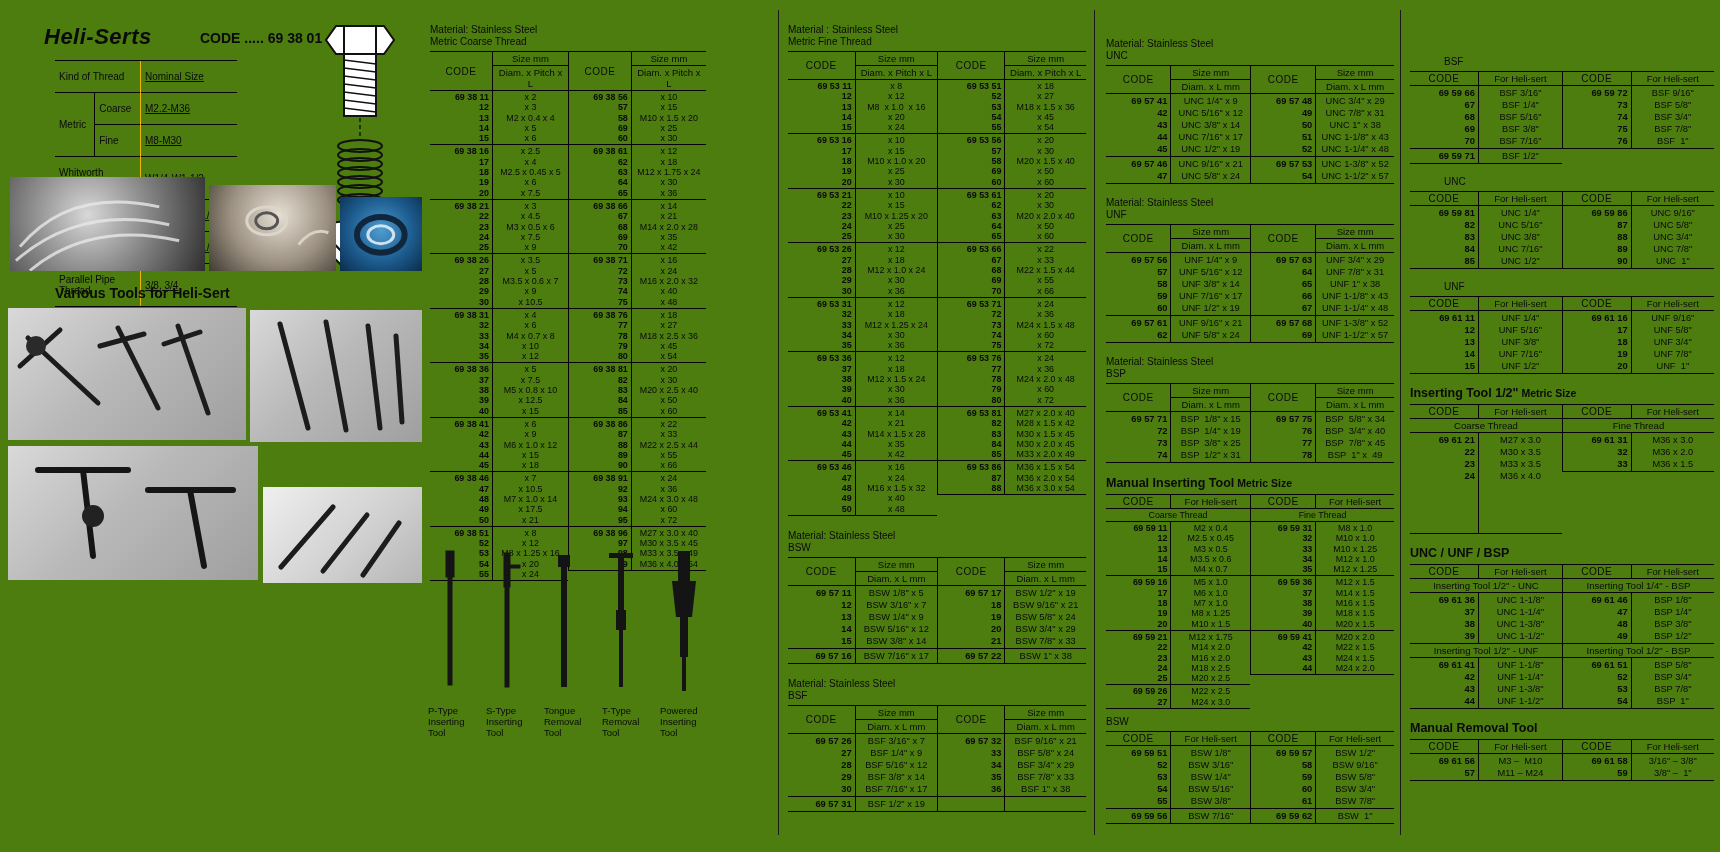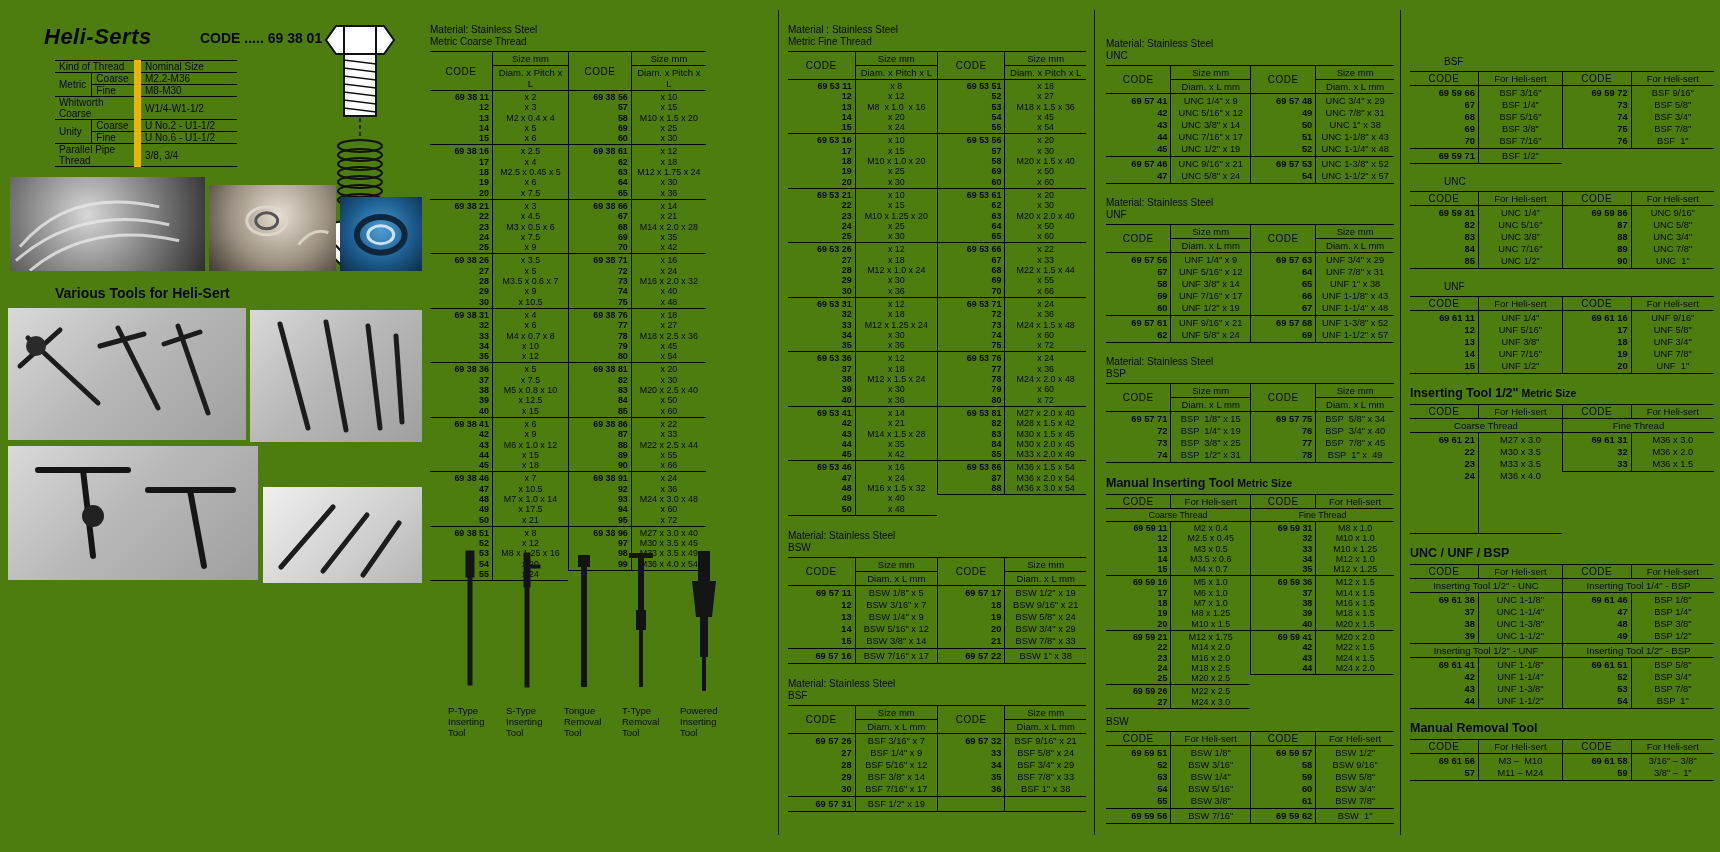--- a/index.html
+++ b/index.html
@@ -4,24 +4,24 @@
 <style>
   html,body { margin:0; padding:0; background:#e8e8e8; }
   .page {
     position:relative; width:1720px; height:852px; background:#4d7c0f;
     font-family:"Liberation Sans", sans-serif; color:#0a0a0a; overflow:hidden;
   }
   
   .hs-title { position:absolute; left:44px; top:24px; font-size:22px; font-weight:bold; font-style:italic; letter-spacing:0.5px; }
   .hs-code  { position:absolute; left:200px; top:30px; font-size:14px; font-weight:bold; }
   .kind-table { position:absolute; left:55px; top:60px; border-collapse:collapse; font-size:10px; width:182px; }
-  .kind-table th, .kind-table td { border-top:1.5px solid #000; padding:0 4px; text-align:left; font-weight:normal; vertical-align:middle; }
+  .kind-table th, .kind-table td { border-top:1.5px solid #000; padding:10px 4px; text-align:left; font-weight:normal; vertical-align:middle; }
   .kind-table tr:last-child td { border-bottom:1.5px solid #000; }
   .kind-table .vline { border-left:1px solid #000; }
-  .kind-table .size { border-left:7px solid #eab308; width:88px; }
+  .kind-table .size { border-left:1px solid #eab308; width:88px;text-decoration:underline; }
   .photo-row { position:absolute; left:10px; top:175px; width:412px; height:96px; display:flex; gap:4px; align-items:flex-end; }
   .photo { position:relative; overflow:hidden; }
   .ph1 { width:196px; height:94px; background:radial-gradient(circle at 40% 40%, #d8d8d8 0%, #8a8a8a 45%, #2e2e2e 100%); }
   .ph2 { width:128px; height:86px; background:radial-gradient(circle at 55% 35%, #e7dfd4 0%, #9a8f80 55%, #403a32 100%); }
   .ph3 { width:82px; height:74px; background:radial-gradient(circle at 50% 45%, #4e9cd0 0%, #1d5c8f 55%, #0b2c4a 100%); }
   .various-caption { position:absolute; left:55px; top:285px; font-size:14px; font-weight:bold; }
   .toolphoto { position:absolute; background:linear-gradient(135deg,#d9d9d9 0%,#b9b9b9 45%,#9f9f9f 100%); }
   .tp1 { left:8px;   top:308px; width:238px; height:132px; }
   .tp2 { left:250px; top:310px; width:172px; height:132px; }
   .tp3 { left:8px;   top:446px; width:250px; height:134px; }
@@ -48,21 +48,21 @@
   .half td.codes { border-right:1px solid #000; text-align:right; font-weight:bold; white-space:pre; }
   .half td.sizes { text-align:center; white-space:pre; }
   .half tbody tr td { border-top:1px solid #000; }
   .half tbody tr:first-child td { border-top:none; }
   .half tbody tr.noline td { border-top:none; }
   .half td.subhead { text-align:center; font-size:9.6px; border-right:none; font-weight:normal; }
   .half .ln { line-height:12px; }
   .dense .half .ln { line-height:10.3px; }
   .dense .half td { font-size:8.9px; }
   
-  .tool-strip { position:absolute; left:428px; top:545px; width:284px;margin-left:20px; }
+  .tool-strip { position:absolute; left:428px; top:545px; width:284px; }
   .tool-icons { display:flex; justify-content:space-between; align-items:flex-end; height:150px; padding:0 2px; }
   .tool-labels { display:flex; justify-content:space-between; margin-top:10px; }
   .tool-label { width:52px; font-size:9.5px; line-height:11px; }
 </style>
 </head>
 <body>
 
 <div class="page">
 
   <div class="hs-title">Heli-Serts</div>

